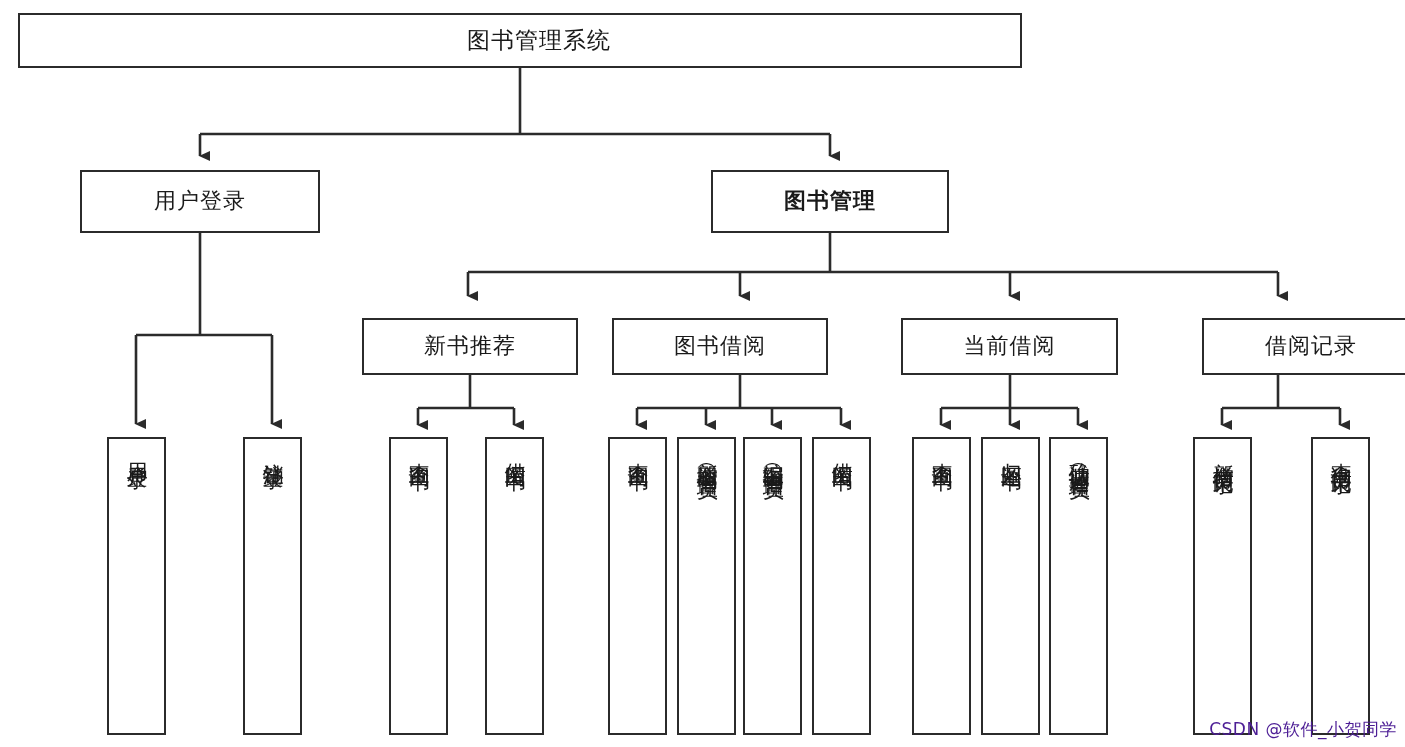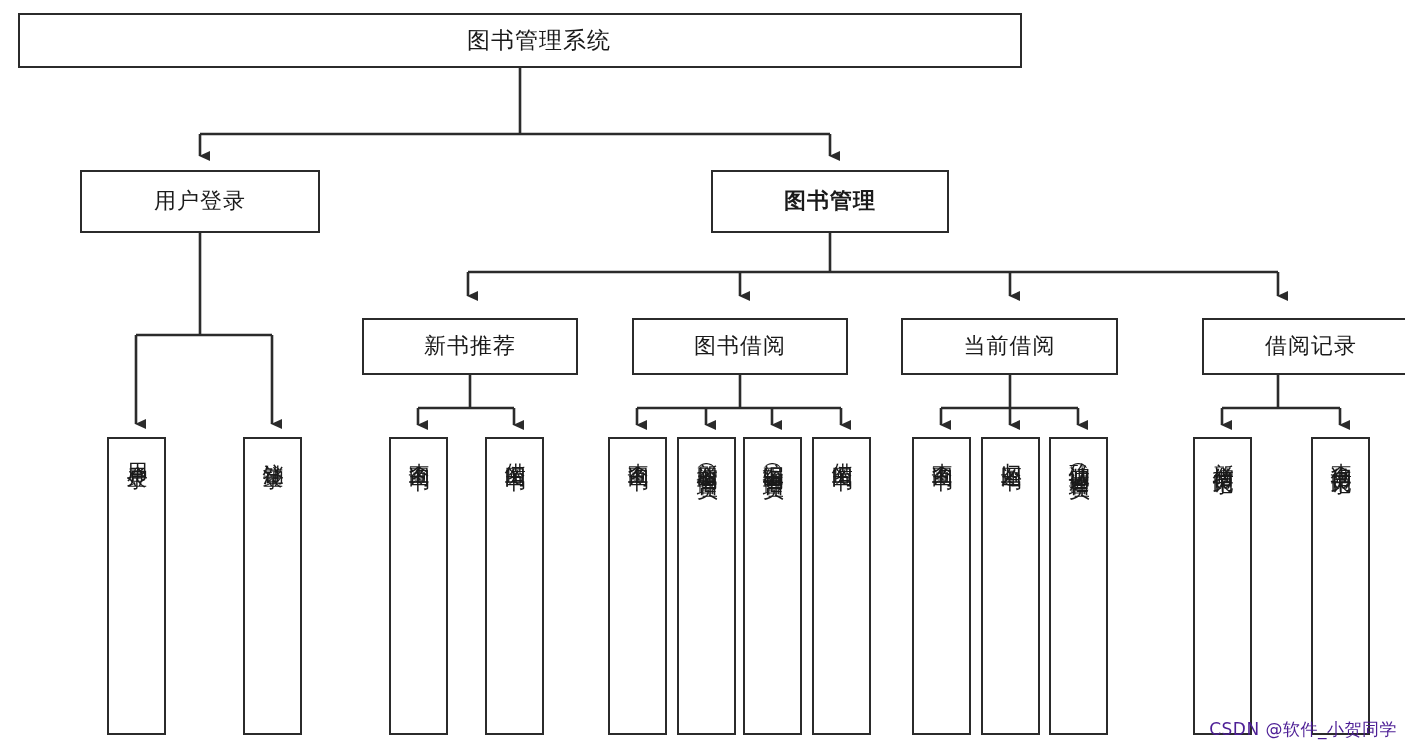--- a/index.html
+++ b/index.html
@@ -132,21 +132,21 @@
   <div class="node h" style="left:80px; top:170px; width:240px; height:63px;">
     <span class="htext">用户登录</span>
   </div>
   <div class="node h" style="left:711px; top:170px; width:238px; height:63px;font-weight:bold;">
     <span class="htext">图书管理</span>
   </div>
 
   <div class="node h" style="left:362px; top:318px; width:216px; height:57px;">
     <span class="htext">新书推荐</span>
   </div>
-  <div class="node h" style="left:632px; top:318px; width:216px; height:57px;">
+  <div class="node h" style="left:612px; top:318px; width:216px; height:57px;">
     <span class="htext">图书借阅</span>
   </div>
   <div class="node h" style="left:901px; top:318px; width:217px; height:57px;">
     <span class="htext">当前借阅</span>
   </div>
   <div class="node h" style="left:1170px; top:318px; width:218px; height:57px;margin-left:32px;">
     <span class="htext">借阅记录</span>
   </div>
 
   <div class="node v" style="left:107px; top:437px; width:59px; height:298px;">

